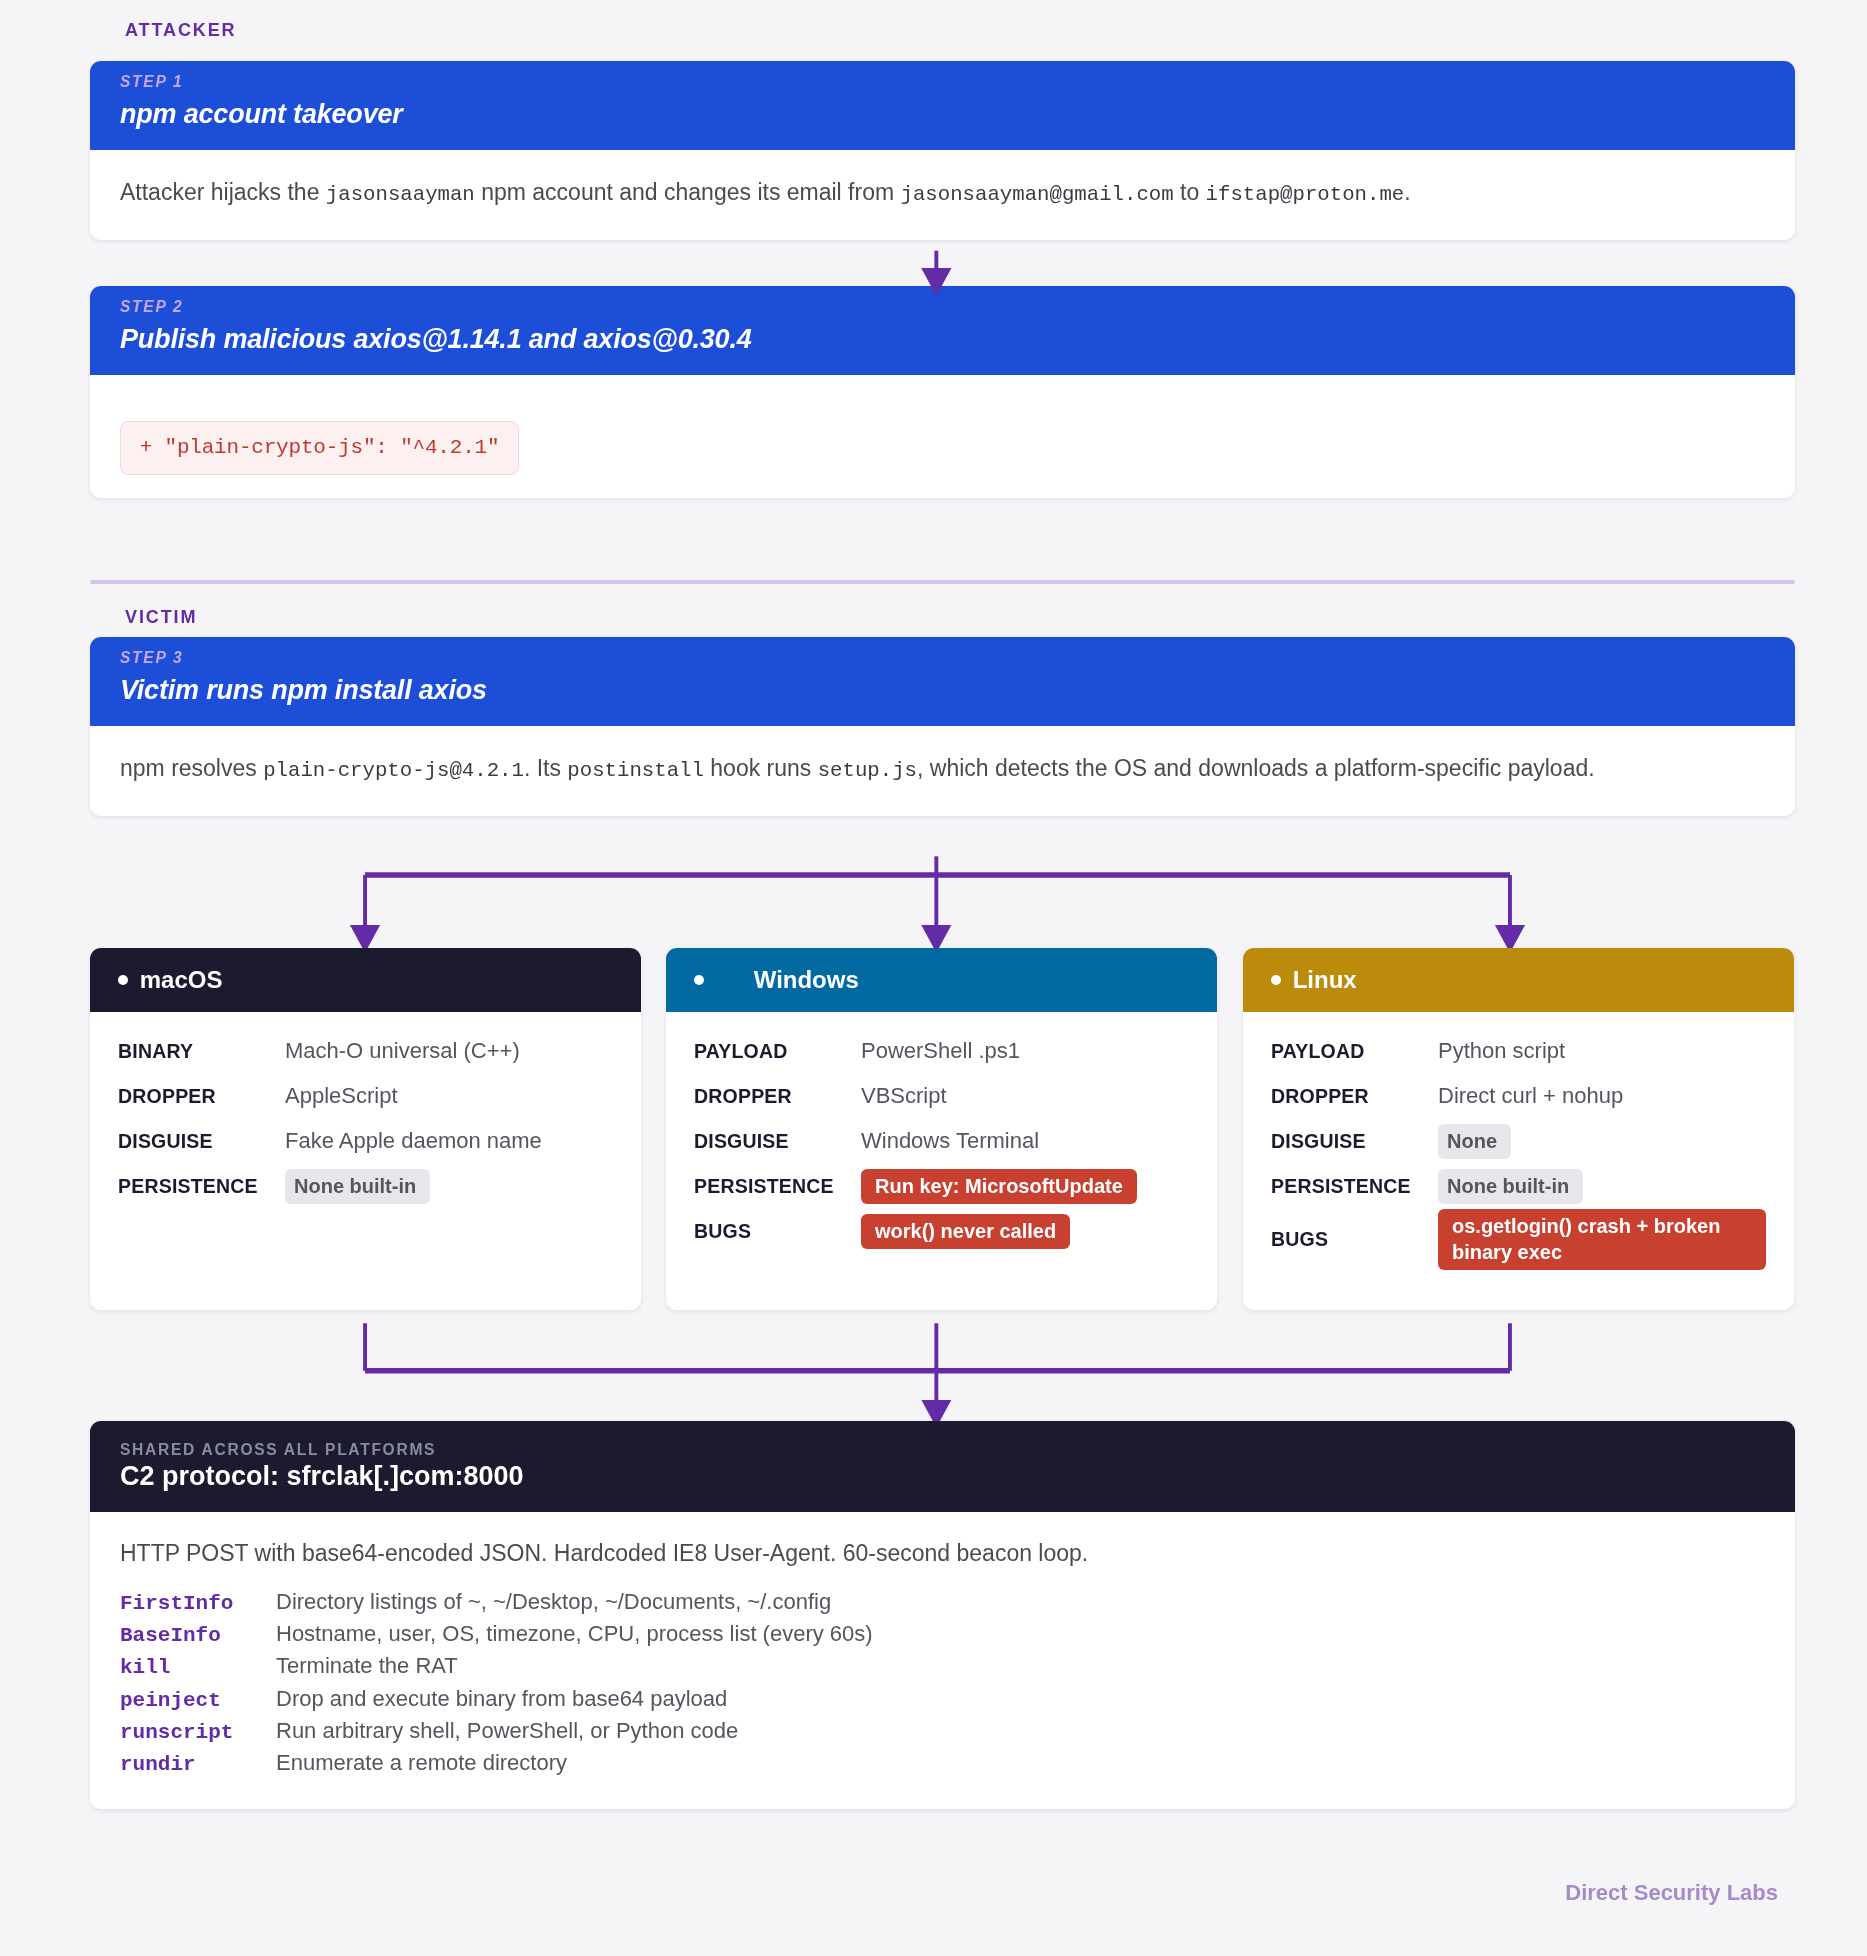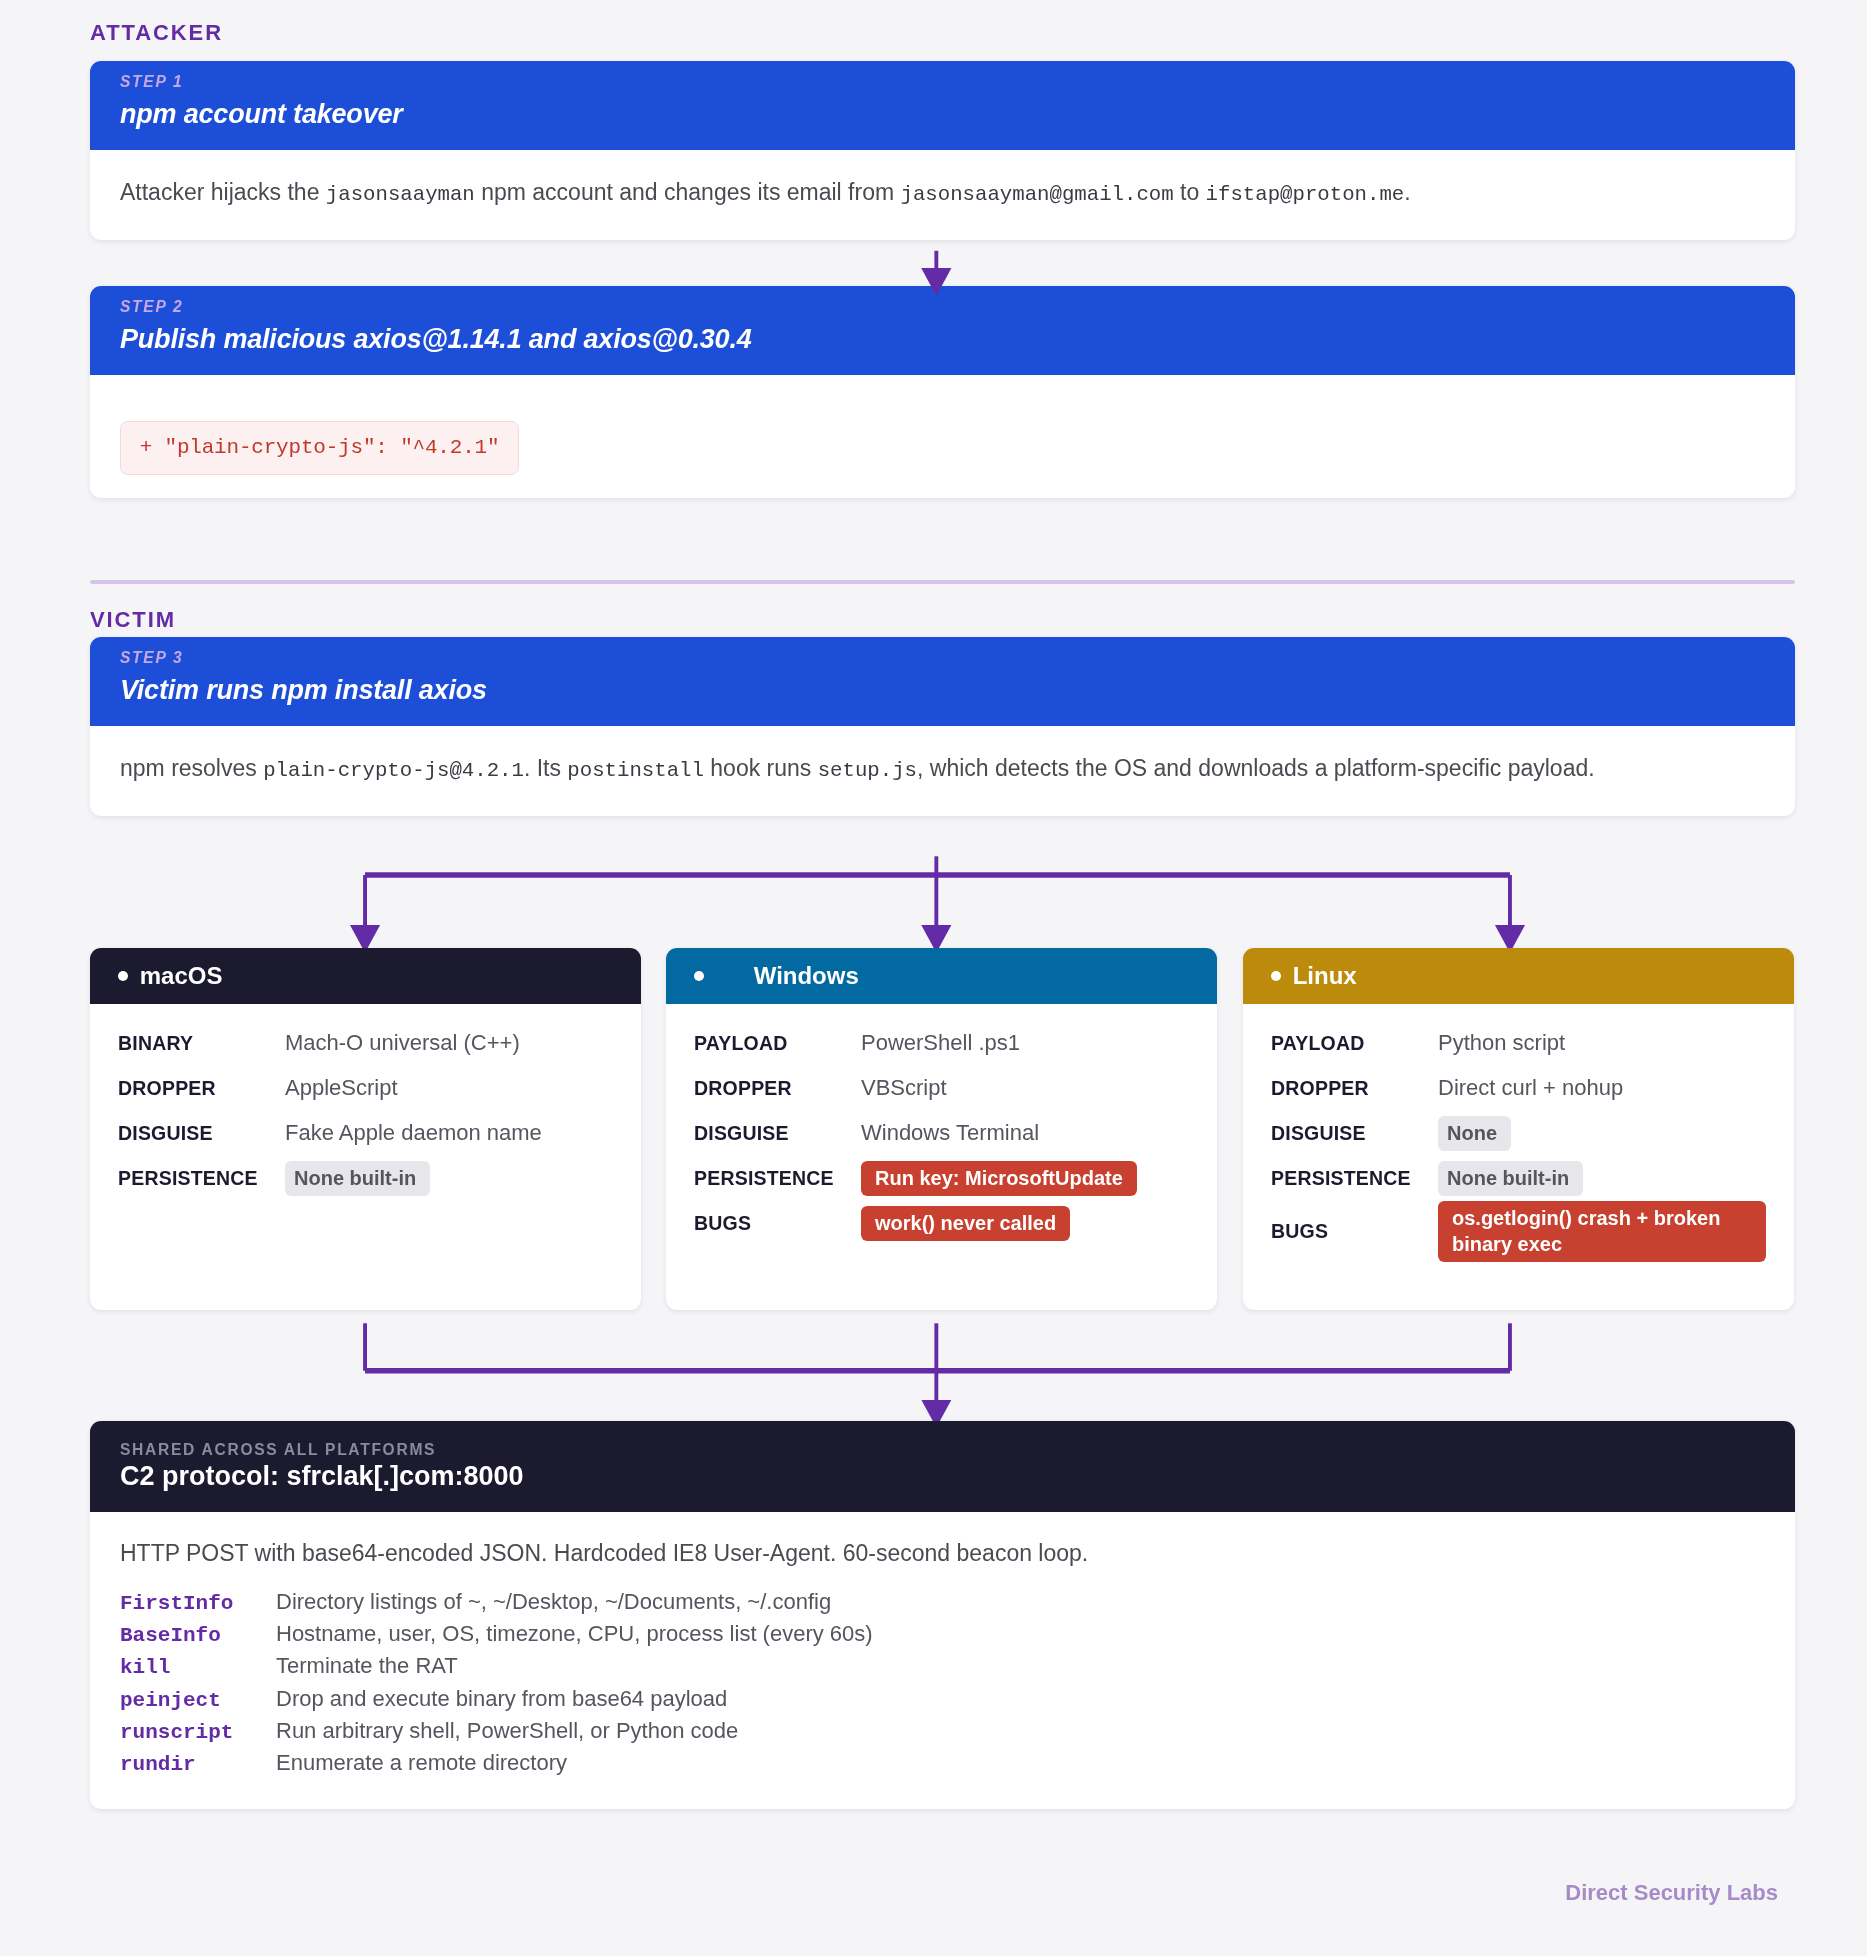--- a/index.html
+++ b/index.html
@@ -14,25 +14,26 @@
   .page {
     position: relative;
     width: 1868px;
     height: 1957px;
     background: #f5f5f8;
     padding: 0 90px;
   }
 
   
   .section-label {
-    font-size: 22px;
+    font-size: 18px;
     font-weight: bold;
     letter-spacing: 1.9px;
     color: #632CA6;
     text-transform: uppercase;
+    margin-left: 35px;
   }
   #attacker-label { position: absolute; left: 90px; top: 19.5px; }
   #victim-label   { position: absolute; left: 90px; top: 607px; }
 
   
   .divider {
     position: absolute;
     left: 90px;
     top: 580px;
     width: 1705px;
@@ -119,21 +120,21 @@
     background: #ffffff;
     border-radius: 11px;
     overflow: hidden;
     box-shadow: 0 1.6px 5.4px rgba(40,20,70,0.09);
   }
   #card-macos   { left: 90px; }
   #card-windows { left: 666px; }
   #card-linux   { left: 1243px; }
 
   .platform-head {
-    height: 56px;
+    height: 64px;
     display: flex;
     align-items: center;
     padding: 0 28px;
     font-size: 24px;
     font-weight: bold;
     color: #ffffff;
   }
   .head-macos   { background: #1b1a2e; }
   .head-windows { background: #0369a1; gap: 38px; }
   .head-linux   { background: #BD8B0C; }

